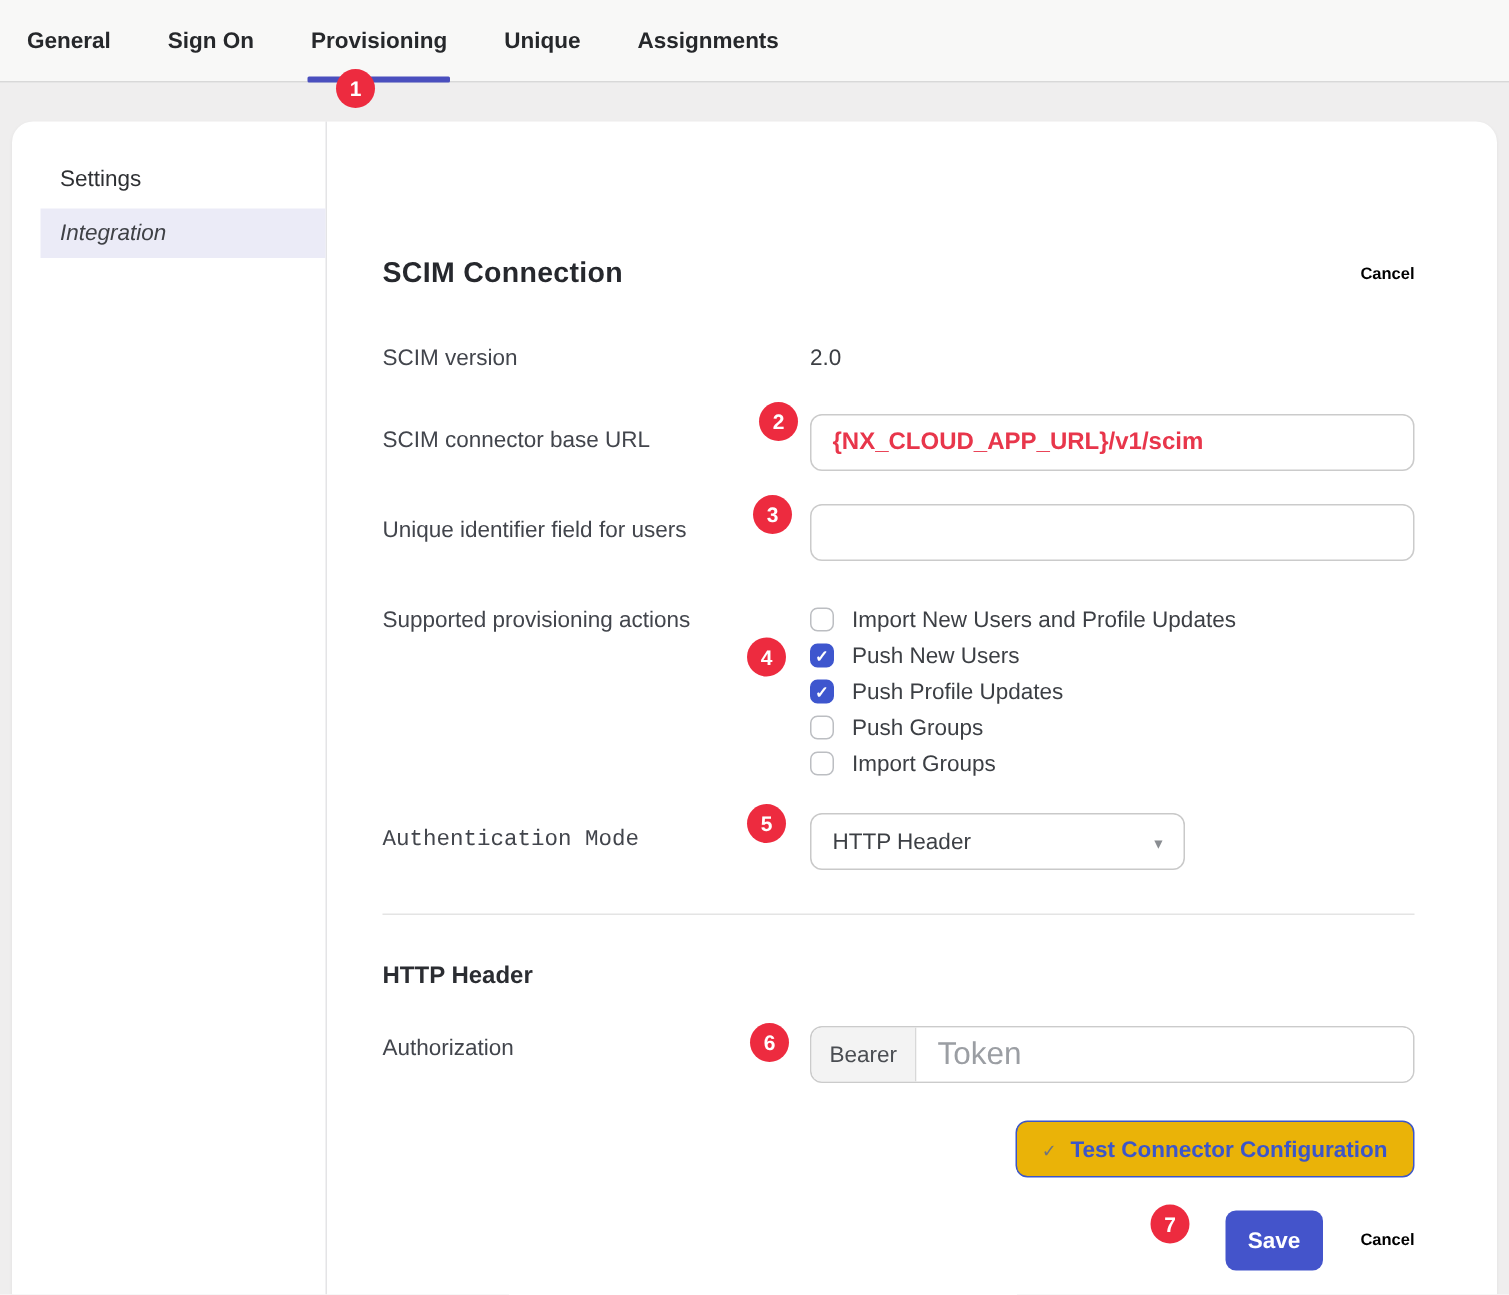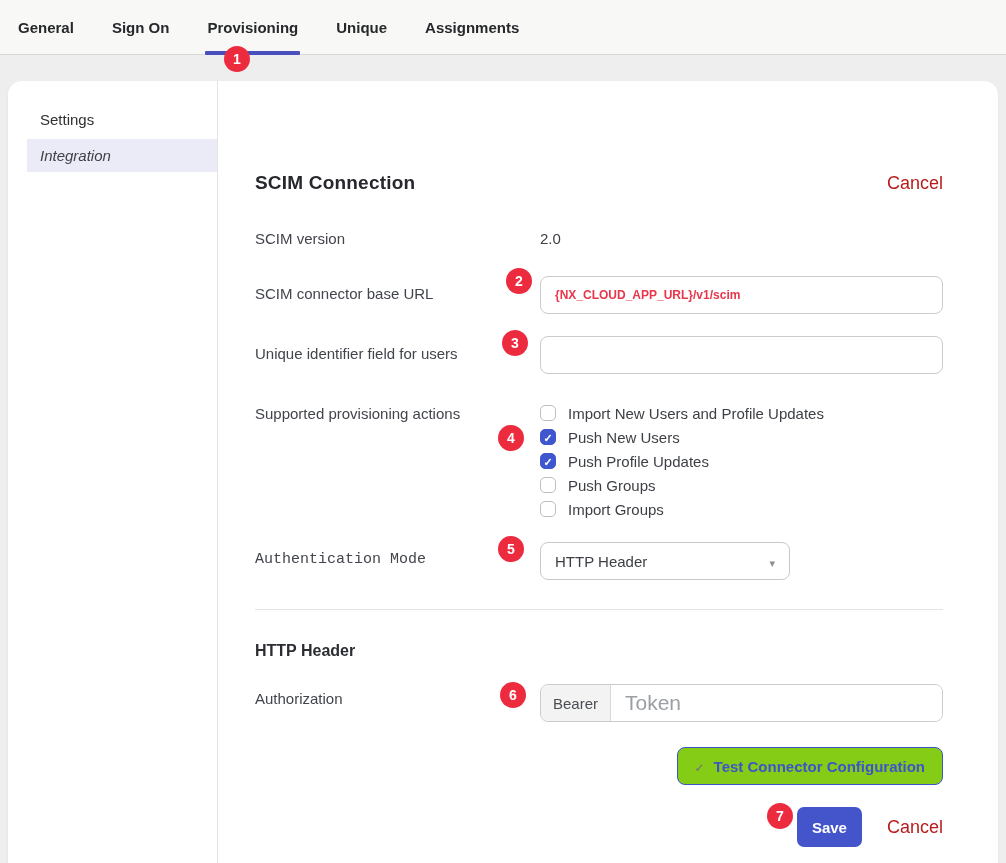--- a/index.html
+++ b/index.html
@@ -24,37 +24,37 @@
   .sidebar-header { padding-left:32px; font-size:15px; font-weight:400; color:#2e3033; }
   .sidebar-item { margin-top:11px; margin-left:19px; height:33px; display:flex; align-items:center;
                   padding-left:13px; font-size:15px; color:#3f4146; cursor:pointer;font-style:italic; }
   .sidebar-item.selected { background:#ebebf7; }
 
   
   .main { flex:1; padding:0 55px 0 37px; }
 
   .title-row { margin-top:90px; height:24px; display:flex; justify-content:space-between; align-items:center; }
   .page-title { font-size:19px; font-weight:700; color:#26282d; letter-spacing:.2px; }
-  .link { font-size:18px; font-weight:400; color:#b91c1c; cursor:pointer; text-decoration:none; }
+  .link { font-size:11px; font-weight:700; color:#000000; cursor:pointer; text-decoration:none; }
 
   .form-row { display:flex; }
   .form-label { width:285px; flex-shrink:0; font-size:15px; color:#42454c; }
   .form-control { flex:1; }
 
   .row-version { margin-top:33px; height:20px; align-items:center; }
   .static-value { font-size:15px; color:#3c3f44; }
 
   .row-baseurl { margin-top:28px; height:38px; }
   .row-uniqueid { margin-top:22px; height:38px; }
   .row-baseurl .form-label, .row-uniqueid .form-label { padding-top:9px; }
 
   .text-input { width:100%; height:38px; border:1px solid #cbcbcb; border-radius:8px;
                 padding:0 14px; font-size:15px; color:#3c3f44; background:#fff;
                 font-family:"Liberation Sans", sans-serif; outline:none; }
-  .url-input { color:#e8364b; font-weight:700; font-size:12px; }
+  .url-input { color:#e8364b; font-weight:700; font-size:16px; }
 
   .row-actions { margin-top:27px; }
   .row-actions .form-label { padding-top:4px; }
   .cbx-row { height:24px; display:flex; align-items:center; cursor:pointer; }
   .cbx { width:16px; height:16px; border-radius:5px; border:1.5px solid #bcbec2; background:#fff;
          margin-right:12px; flex-shrink:0; display:flex; align-items:center; justify-content:center; }
   .cbx.checked { background:#3e56ce; border-color:#3e56ce; }
   .check-glyph::before { content:"\2713"; color:#fff; font-size:11px; font-weight:700; line-height:1; }
   .cbx-label { font-size:15px; color:#3c3f44; }
 
@@ -74,21 +74,21 @@
   .input-group { display:flex; width:100%; height:38px; border:1px solid #cbcbcb; border-radius:8px;
                  overflow:hidden; background:#fff; }
   .input-prefix { width:70px; background:#f3f3f3; border-right:1px solid #d8d8d8;
                   display:flex; align-items:center; justify-content:center;
                   font-size:15px; color:#4a4d52; flex-shrink:0; }
   .input-group input { flex:1; border:none; outline:none; padding:0 14px; font-size:21px;
                        color:#3c3f44; font-family:"Liberation Sans", sans-serif; }
   .text-input::placeholder, .input-group input::placeholder { color:#9b9ea3; }
 
   .row-test { margin-top:25px; display:flex; justify-content:flex-end; }
-  .btn-secondary { height:38px; border:1.5px solid #3c56c9; border-radius:8px; background:#84cc16;
+  .btn-secondary { height:38px; border:1.5px solid #3c56c9; border-radius:8px; background:#eab308;
                    display:inline-flex; align-items:center; padding:0 17px; cursor:pointer;
                    font-size:15px; font-weight:700; color:#3c56c9;
                    font-family:"Liberation Sans", sans-serif; }
   .btn-check::before { content:"\2713"; font-size:12px; color:#6e7380; margin-right:9px; font-weight:400; }
 
   .row-save { margin-top:22px; display:flex; justify-content:flex-end; align-items:center; }
   .btn-primary { height:40px; min-width:62px; border:none; border-radius:7px; background:#4454cb;
                  color:#fff; font-size:15px; font-weight:700; cursor:pointer; padding:0 15px;
                  font-family:"Liberation Sans", sans-serif; }
   .row-save .link { margin-left:25px; }

